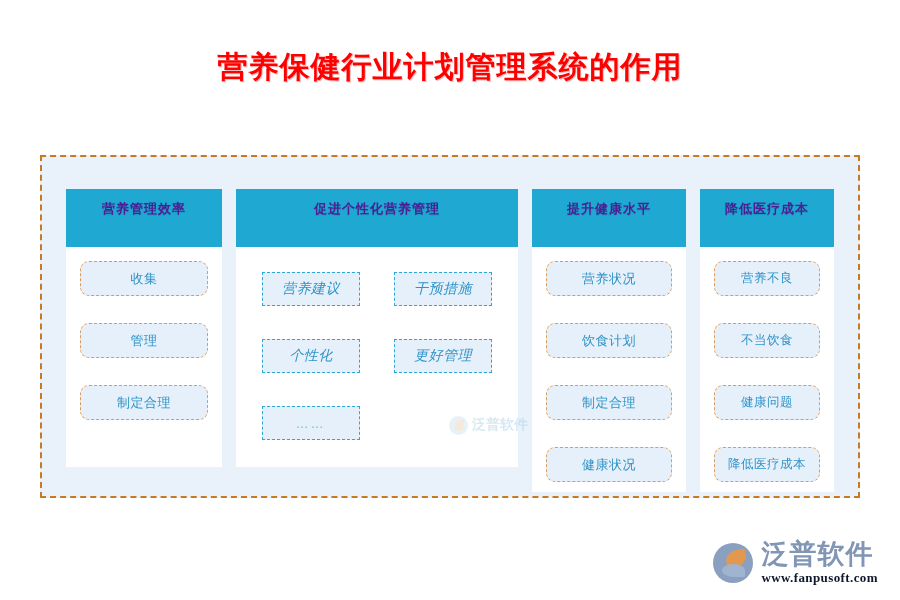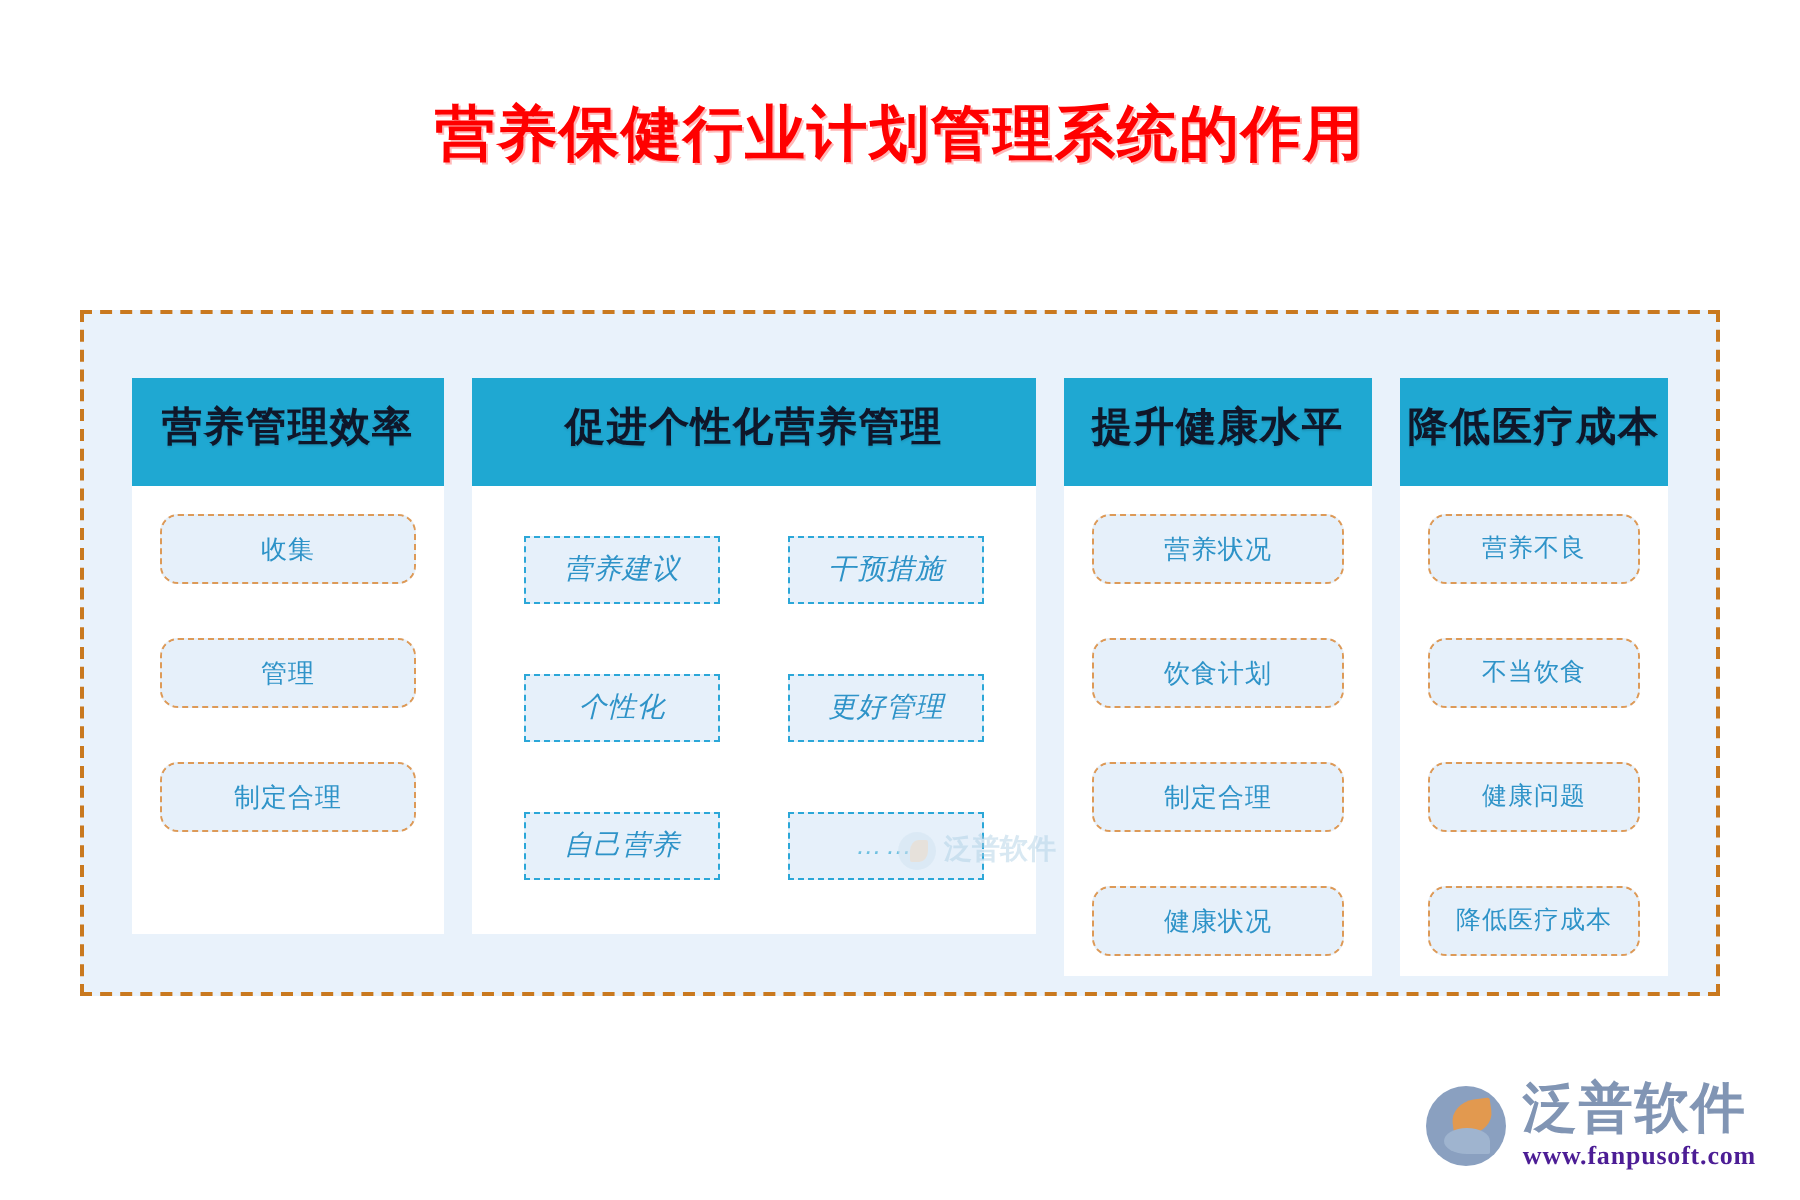--- a/index.html
+++ b/index.html
@@ -64,27 +64,27 @@
     flex-direction: column;
     height: 278px;
   }
   .col-1 { width: 156px; }
   .col-2 { flex: 1 1 auto; }
   .col-3 { width: 154px; }
   .col-4 { width: 134px; }
 
   .col-header {
     background: #1fa8d2;
-    color: #0f172a;
-    font-family: "Liberation Serif", "DejaVu Serif", serif;
-    font-weight: bold;
-    font-size: 20px;
+    color: #4c1d95;
+    font-family: "Liberation Serif", "DejaVu Serif", serif;
+    font-weight: bold;
+    font-size: 13px;
     letter-spacing: 1px;
     text-align: center;
-    padding: 11px 4px 16px 4px;
+    padding: 11px 4px 29px 4px;
     white-space: nowrap;
     text-shadow: 0 1px 1px rgba(0,0,0,0.10);
   }
 
   .col-body {
     background: #ffffff;
     flex: 1 1 auto;
     padding: 14px 14px 10px 14px;
     display: flex;
     flex-direction: column;
@@ -216,21 +216,21 @@
     font-family: "Liberation Serif", "DejaVu Serif", serif;
     font-size: 27px;
     font-weight: bold;
     color: #8195b4;
     letter-spacing: 1px;
   }
   .brand-url {
     font-family: "Liberation Serif", "DejaVu Serif", serif;
     font-size: 13px;
     font-weight: bold;
-    color: #4c1d95;
+    color: #0f172a;
     letter-spacing: 0.4px;
     margin-top: 3px;
   }
 </style>
 </head>
 <body>
 
 <div class="page">
 
   <div class="page-title">营养保健行业计划管理系统的作用</div>
@@ -247,21 +247,20 @@
         </div>
       </div>
 
       <div class="col col-2">
         <div class="col-header">促进个性化营养管理</div>
         <div class="col-body">
           <div class="chip chip-square">营养建议</div>
           <div class="chip chip-square">干预措施</div>
           <div class="chip chip-square">个性化</div>
           <div class="chip chip-square">更好管理</div>
-          <div class="chip chip-square">自己营养</div>
           <div class="chip chip-square chip-dots">……</div>
         </div>
       </div>
 
       <div class="col col-3">
         <div class="col-header">提升健康水平</div>
         <div class="col-body">
           <div class="chip chip-round">营养状况</div>
           <div class="chip chip-round">饮食计划</div>
           <div class="chip chip-round">制定合理</div>

